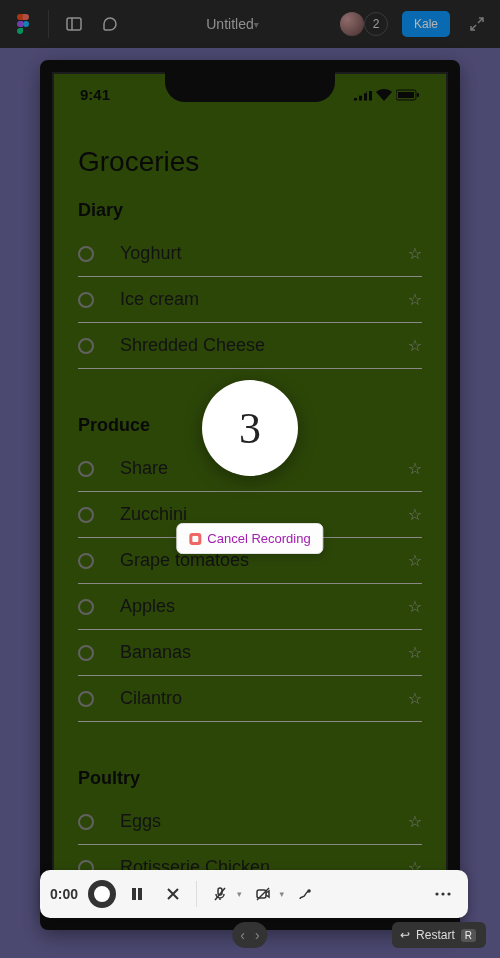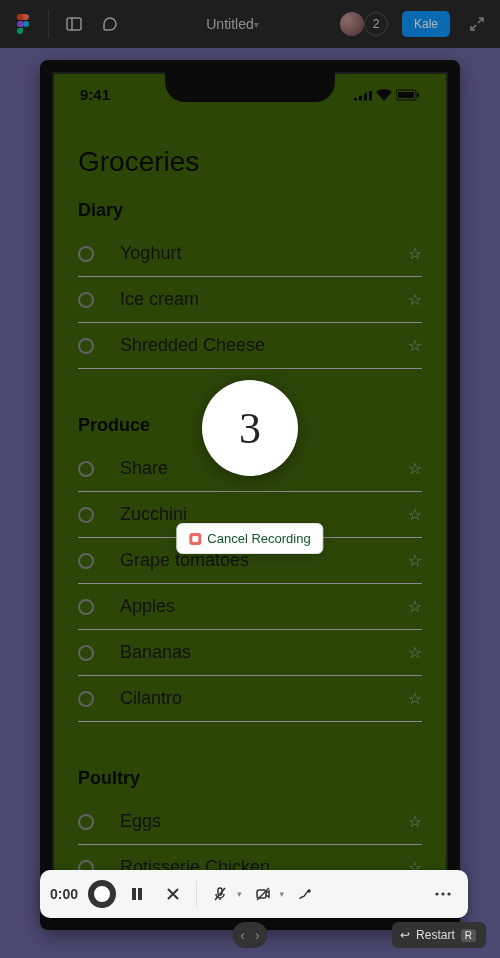--- a/index.html
+++ b/index.html
@@ -37,21 +37,21 @@
   .row { display:flex; align-items:center; gap:14px; padding:12px 0; border-bottom:1px solid #eee; }
   .circle { width:16px; height:16px; border:2px solid #aaa; border-radius:50%; flex:0 0 auto; display:inline-block;}
   .row .label { font-size:18px; color:#222; flex:1;margin-left:12px; }
   .star { color:#ccc; width:20px; text-align:right; }
   .section-gap { height:40px; }
 
   
   .dim { position:absolute; inset:0; background:rgba(0,0,0,.18); pointer-events:none; }
   .dim-all { position:absolute; inset:0; background:rgba(0,0,0,.30); pointer-events:none; z-index:20;}
   .countdown { position:absolute; top:380px; left:50%; transform:translateX(-50%); width:96px; height:96px; border-radius:50%; background:#fff; display:flex; align-items:center; justify-content:center; font-family: Georgia, "Times New Roman", serif; font-size:44px; font-weight:500; box-shadow:0 4px 18px rgba(0,0,0,.35); z-index:30; color:#222;}
-  .cancel-pill { position:absolute; top:523px; left:50%; transform:translateX(-50%); background:#fdfdfd; border:1px solid #e3e3e3; border-radius:6px; padding:7px 12px; font-size:13px; color:#14532d; display:flex; align-items:center; gap:6px; box-shadow:0 3px 10px rgba(0,0,0,.2); z-index:30;}
+  .cancel-pill { position:absolute; top:523px; left:50%; transform:translateX(-50%); background:#fdfdfd; border:1px solid #e3e3e3; border-radius:6px; padding:7px 12px; font-size:13px; color:#a21caf; display:flex; align-items:center; gap:6px; box-shadow:0 3px 10px rgba(0,0,0,.2); z-index:30;}
   .cancel-pill .stop-ic{ width:12px; height:12px; border-radius:3px; background:#e66; display:inline-flex; align-items:center; justify-content:center;}
   .cancel-pill .stop-ic::before{content:"";width:6px;height:6px;background:#fff;border-radius:1px;}
 
   
   .player { position:absolute; left:40px; right:32px; bottom:40px; height:48px; background:#f6f6f6; border-radius:10px; box-shadow:0 2px 10px rgba(0,0,0,.25); display:flex; align-items:center; padding:0 10px; gap:6px; z-index:40; color:#333;}
   .player .time { font-size:14px; font-weight:600; margin-right:4px;}
   .player .big-dot{ width:28px;height:28px;border-radius:50%;border:6px solid #333;background:#fff;}
   .player .pbtn{ width:30px;height:30px;display:flex;align-items:center;justify-content:center;color:#333;}
   .player .divider{ width:1px;height:26px;background:#ddd; margin:0 2px;}
   .player .caret{font-size:9px;color:#888;margin-left:-4px;}

